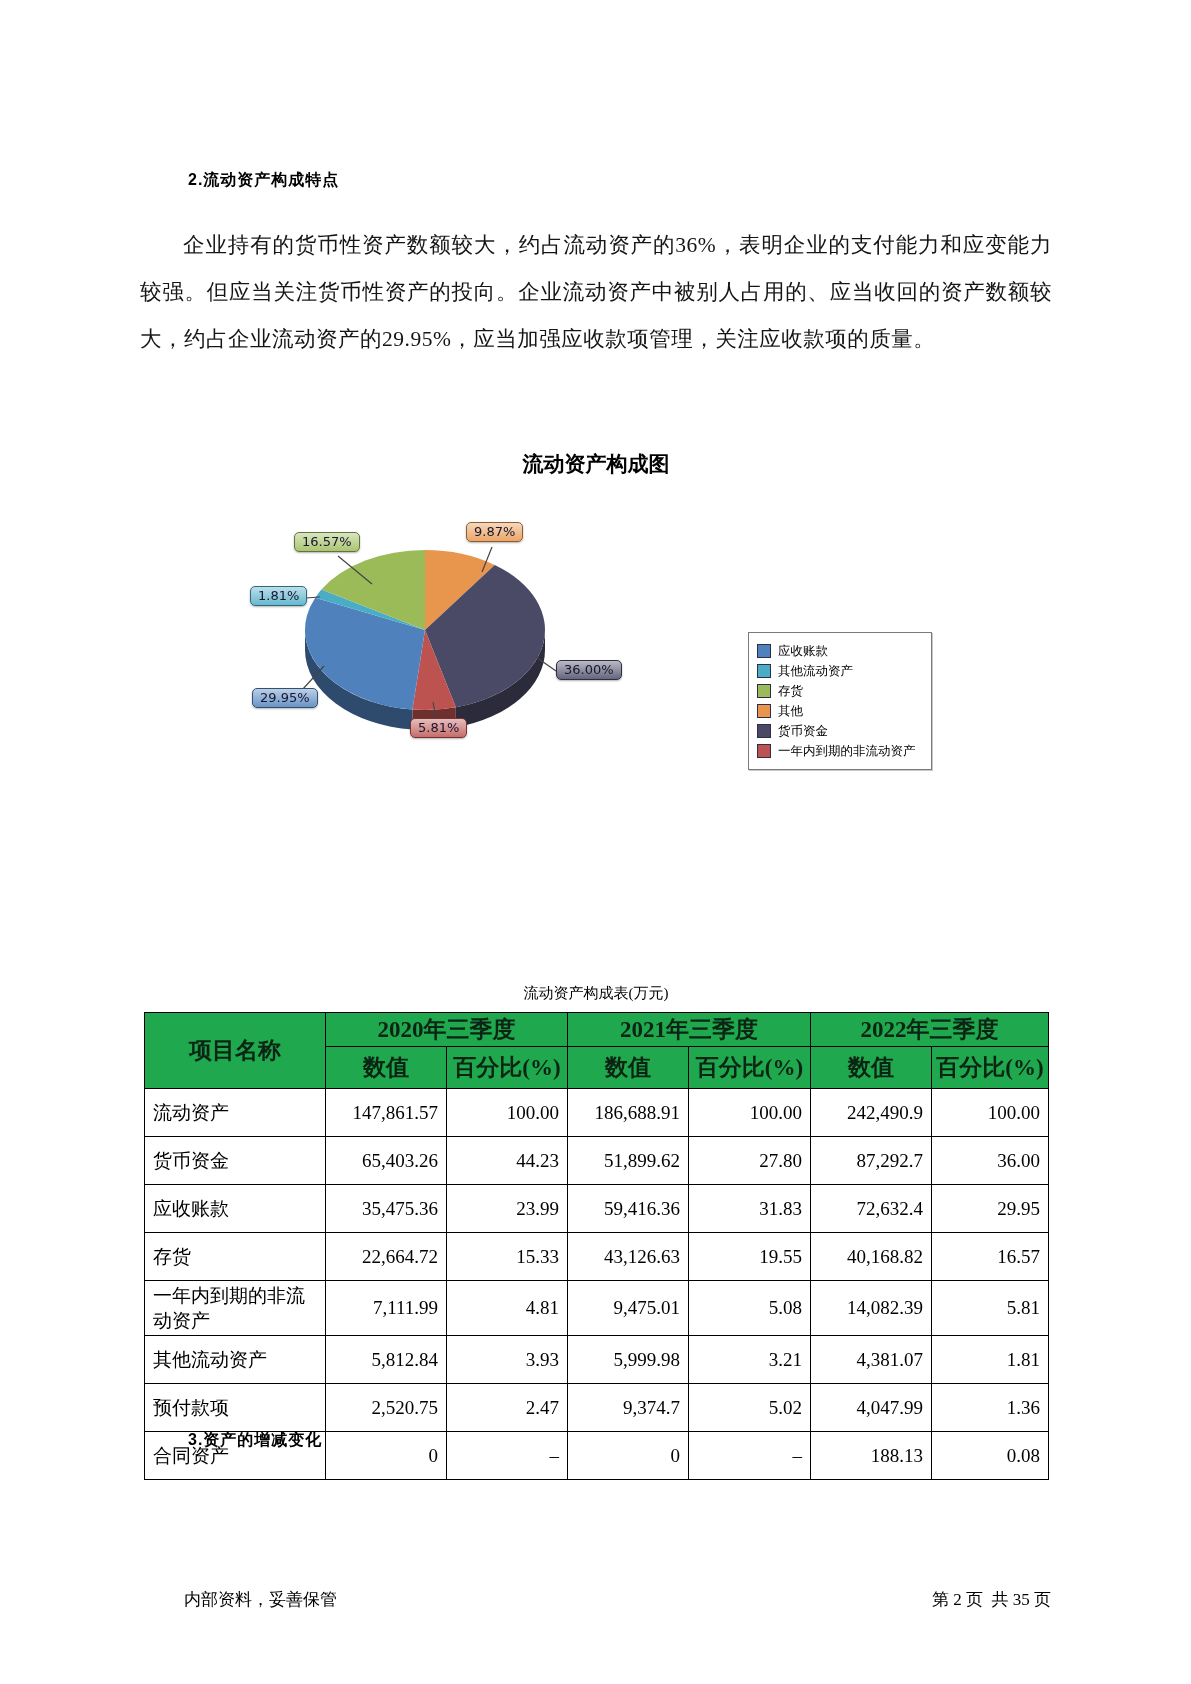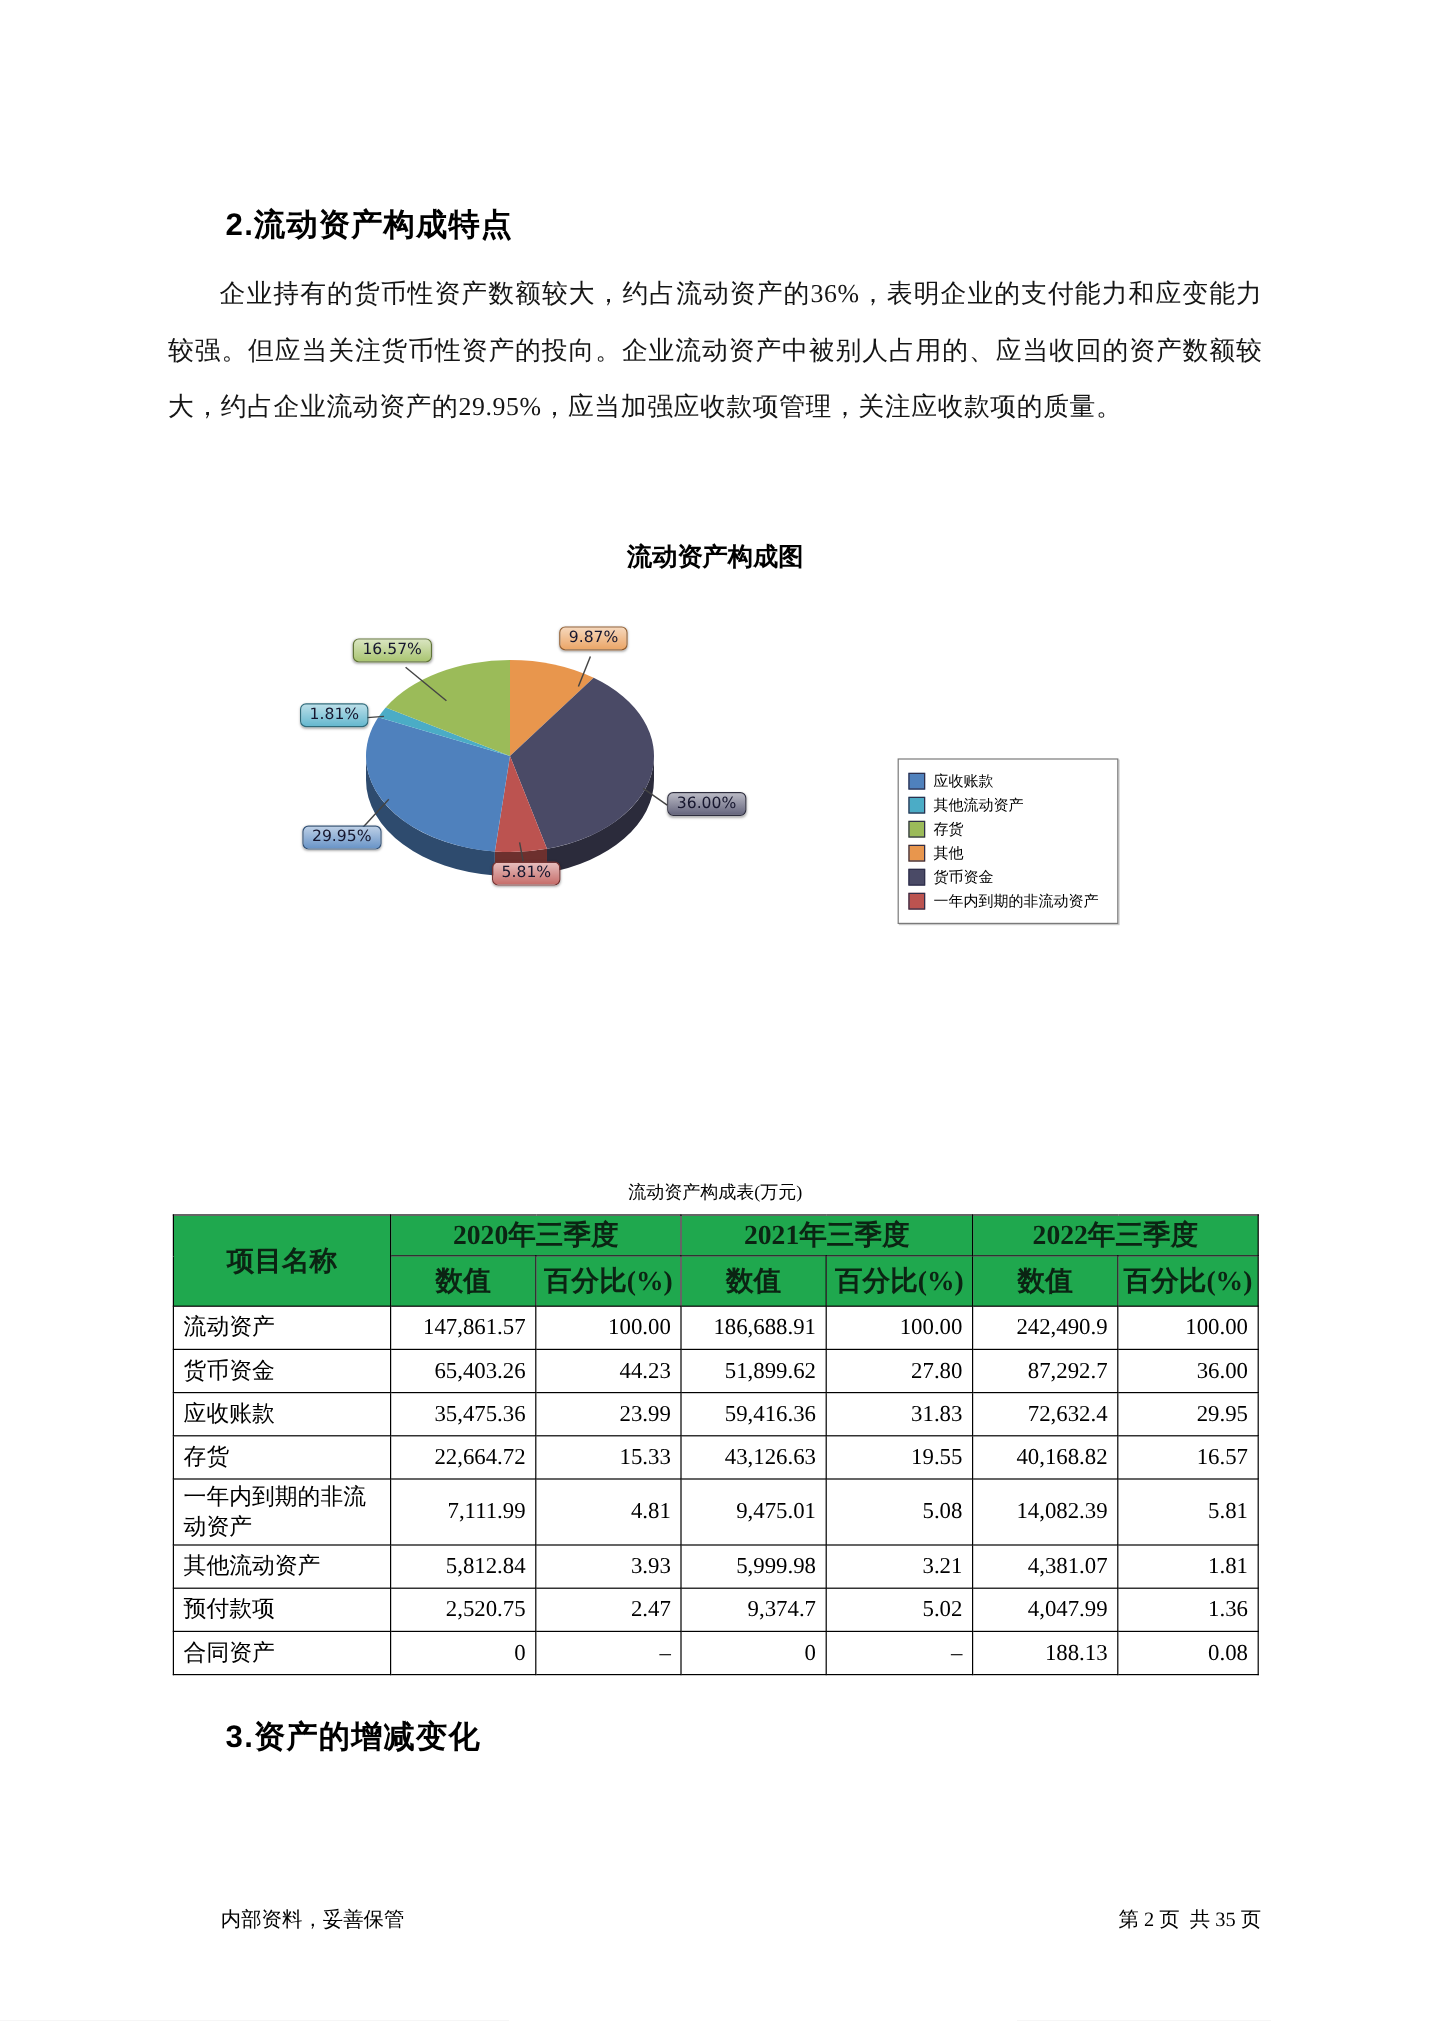--- a/index.html
+++ b/index.html
@@ -1,20 +1,20 @@
 <!DOCTYPE html>
 <html><head>
 <meta charset="utf-8">
 <style>
   html,body{margin:0;padding:0;background:#e8e8e8;}
   .page{position:relative;width:1191px;height:1684px;background:#ffffff;margin:0 auto;
         font-family:"Liberation Serif",serif;color:#111;overflow:hidden;}
 
   .sec-heading{position:absolute;font-family:"Liberation Sans",sans-serif;font-weight:bold;
-               font-size:26px;color:#000;letter-spacing:1px;}
+               font-size:16px;color:#000;letter-spacing:1px;}
   #heading-2{left:188px;top:170px;}
   #heading-3{left:188px;top:1430px;}
 
   .body-par{position:absolute;left:140px;width:912px;font-size:21.5px;line-height:47px;
             text-align:justify;text-indent:2em;letter-spacing:0.5px;color:#151515;}
   #paragraph-1{top:222px;}
   #paragraph-2{top:1482px;line-height:40px;text-align:left;}
 
   .chart-title{position:absolute;left:170px;top:450px;width:852px;text-align:center;
                font-size:21px;font-weight:bold;color:#000;}
@@ -30,21 +30,21 @@
                font-family:"DejaVu Sans",sans-serif;font-size:12.5px;color:#000;}
   .swatch{width:12px;height:12px;border:1px solid #2e2e4a;flex:0 0 auto;}
 
   .table-title{position:absolute;left:144px;top:984px;width:904px;text-align:center;
                font-size:15px;color:#000;}
   table.dtable{position:absolute;left:144px;top:1012px;width:904px;border-collapse:collapse;
                table-layout:fixed;font-size:19px;color:#000;}
   .dtable th,.dtable td{border:1px solid #000;overflow:hidden;}
   .dtable thead th{font-weight:bold;font-size:23px;text-align:center;color:#0b2413;}
   tr.hr1{height:32px;} tr.hr2{height:42px;}
-  .dtable tbody tr{height:36px;}
+  .dtable tbody tr{height:48px;}
   td.cell-name{padding:2px 6px 2px 8px;text-align:left;line-height:25px;}
   td.cell-num{padding:2px 8px 2px 2px;text-align:right;}
 
   .footer-left{position:absolute;left:140px;top:1588px;font-size:17px;color:#000;margin-left:44px;}
   .footer-right{position:absolute;right:140px;top:1588px;font-size:17px;color:#000;white-space:pre;}
 </style>
 </head>
 <body>
 
 <div class="page">

